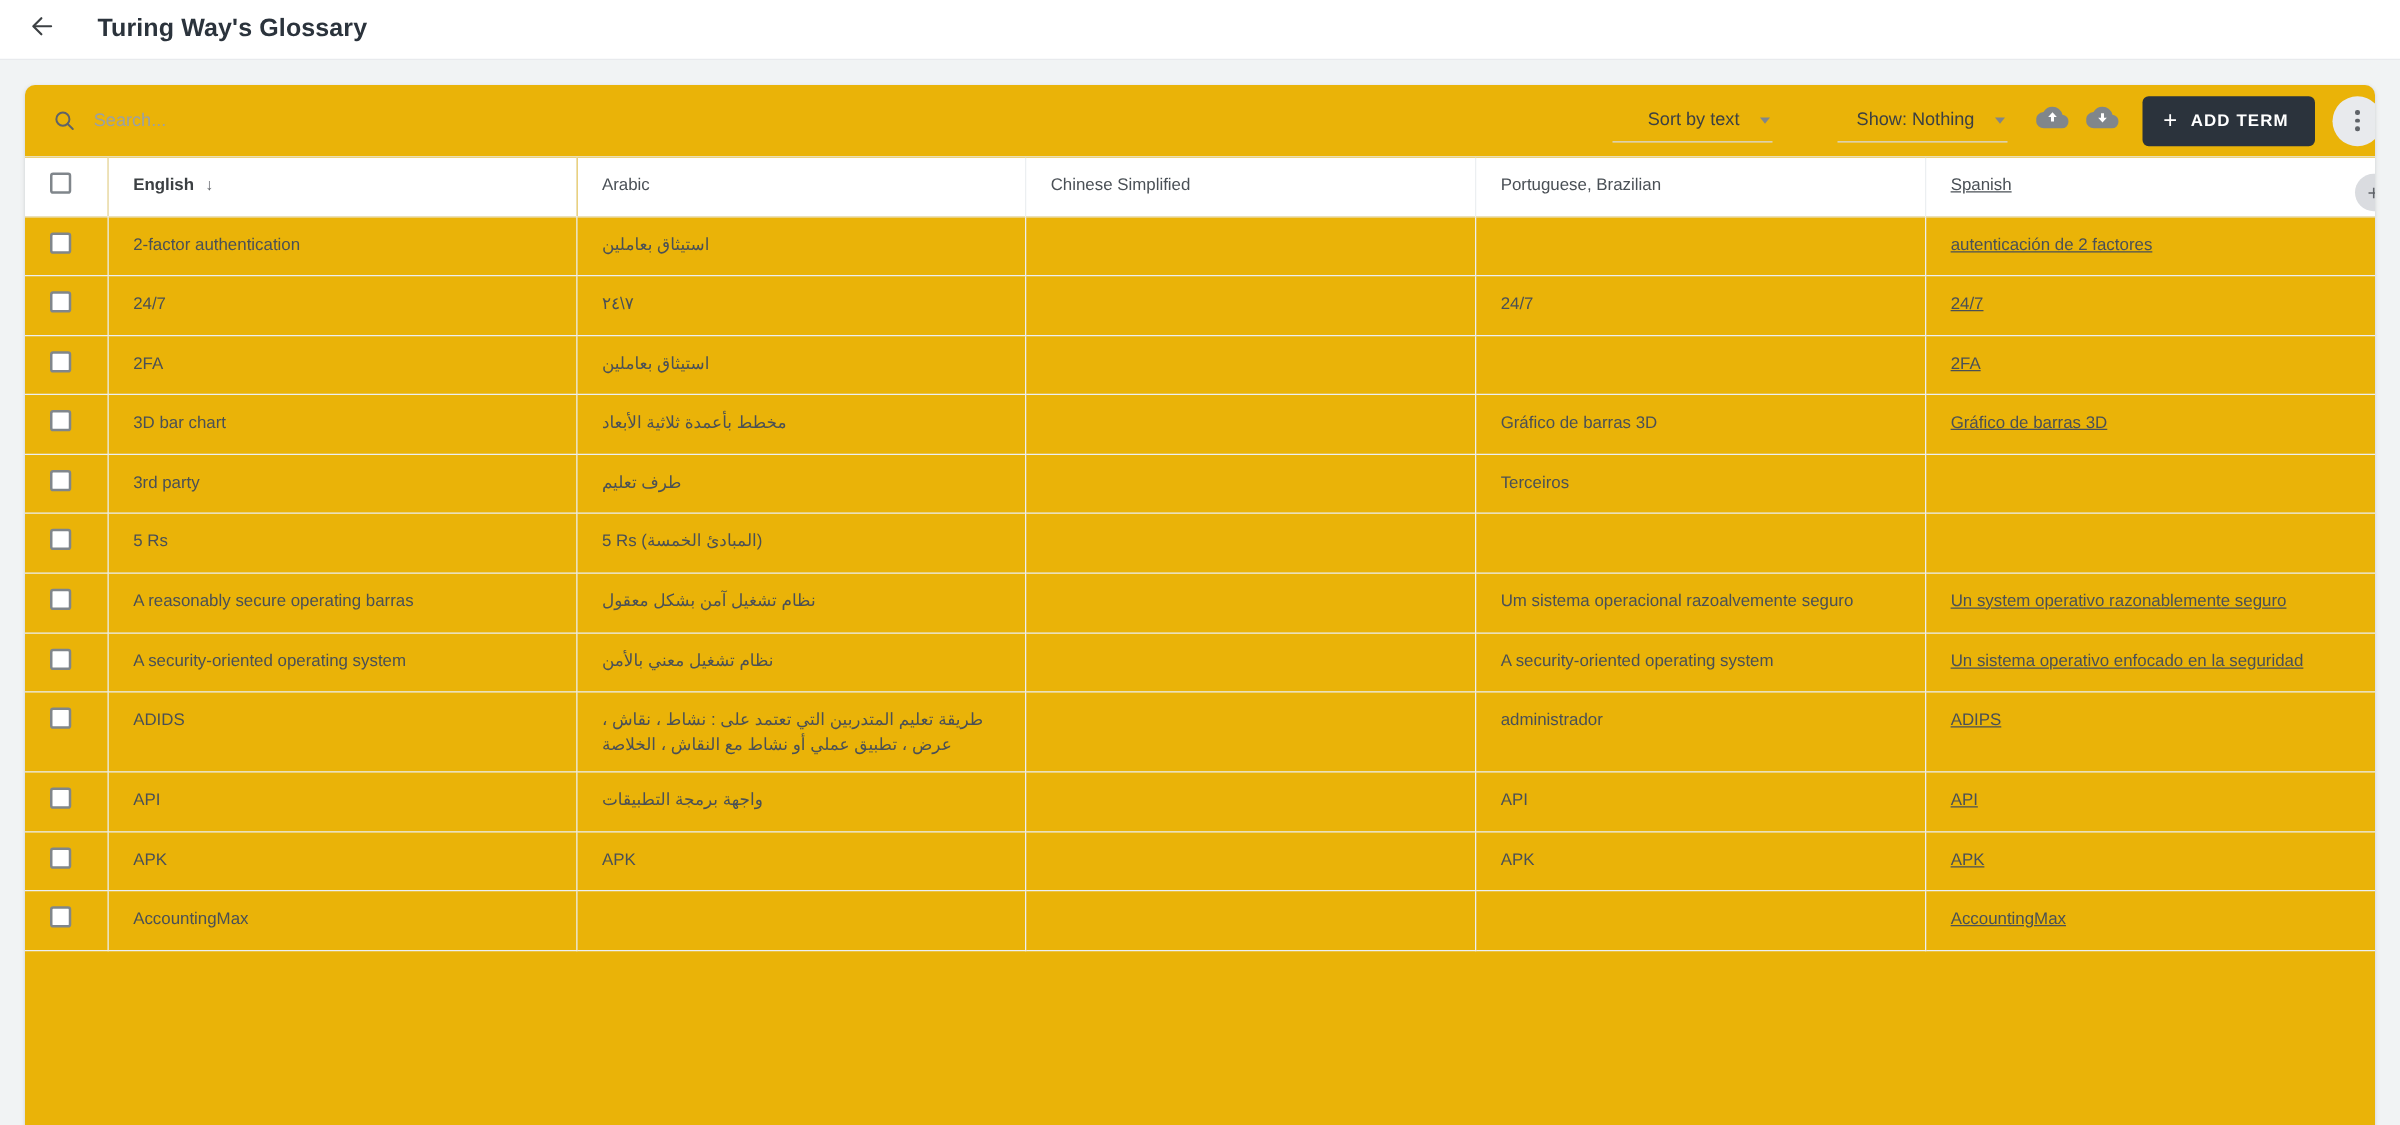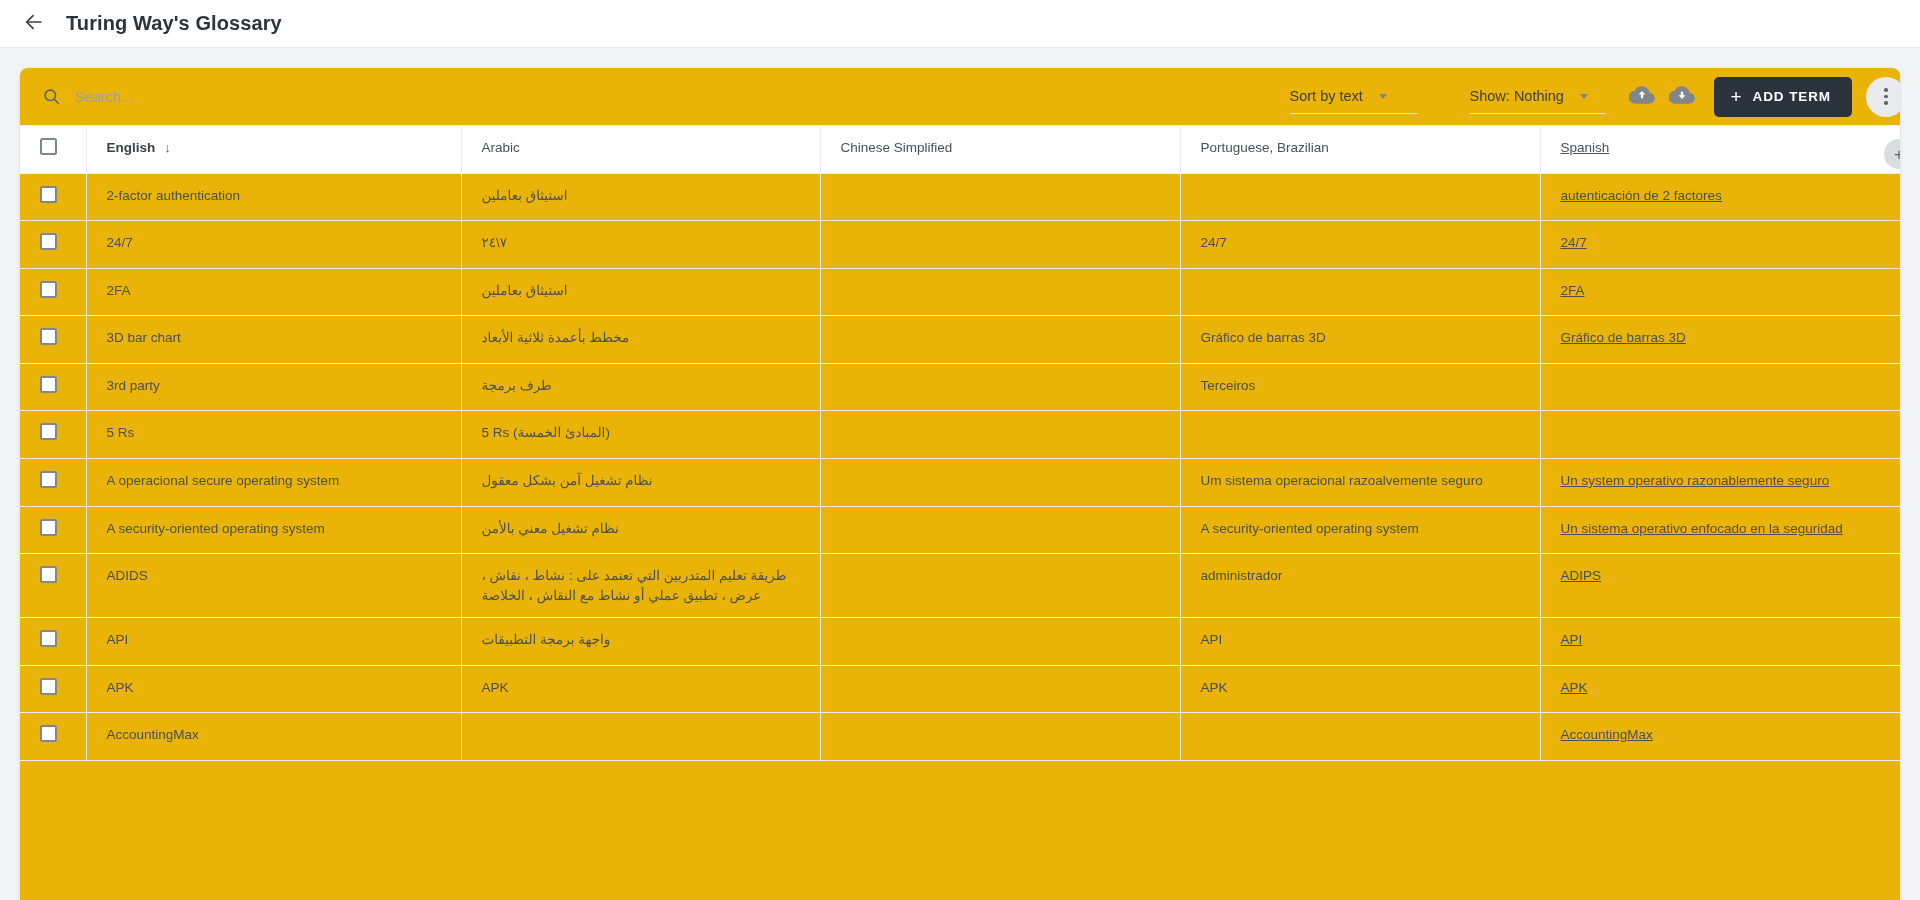--- a/index.html
+++ b/index.html
@@ -32,21 +32,21 @@
     width: 40px; height: 40px;
     border-radius: 50%;
     display: flex; align-items: center; justify-content: center;
     cursor: pointer;
     flex: 0 0 auto;
   }
   .appbar-title {
     font-size: 20px;
     font-weight: 700;
     color: #2b333c;
-    margin-left: 12px;
+    margin-left: 24px;
     letter-spacing: .1px;
     white-space: nowrap;
   }
 
   
   .page {
     padding: 20px 20px 0 20px;
     height: calc(900px - 48px);
   }
 
@@ -95,21 +95,21 @@
     display: flex;
     align-items: center;
     gap: 0px;
     flex: 0 0 auto;
   }
 
   .select-field {
     position: relative;
     display: flex;
     align-items: center;
-    justify-content: flex-start;
+    justify-content: flex-end;
     gap: 10px;
     height: 34px;
     min-width: 104px;
     padding: 0 2px 0 0;
     margin-right: 16px;
     border-bottom: 1px solid #dadce0;
     cursor: pointer;
     font-size: 14.5px;
     color: #3c4043;
     white-space: nowrap;
@@ -394,36 +394,36 @@
               <td class="col-check"><span class="chk"></span></td>
               <td class="col-en">3D bar chart</td>
               <td class="col-ar rtl-ltr-mix">مخطط بأعمدة ثلاثية الأبعاد</td>
               <td class="col-zh"></td>
               <td class="col-pt">Gráfico de barras 3D</td>
               <td class="col-es">Gráfico de barras 3D</td>
             </tr>
             <tr>
               <td class="col-check"><span class="chk"></span></td>
               <td class="col-en">3rd party</td>
-              <td class="col-ar rtl-ltr-mix">طرف برمجة</td>
+              <td class="col-ar rtl-ltr-mix">طرف تعليم</td>
               <td class="col-zh"></td>
               <td class="col-pt">Terceiros</td>
               <td class="col-es"></td>
             </tr>
             <tr>
               <td class="col-check"><span class="chk"></span></td>
               <td class="col-en">5 Rs</td>
               <td class="col-ar rtl-ltr-mix">5 Rs (المبادئ الخمسة)</td>
               <td class="col-zh"></td>
               <td class="col-pt"></td>
               <td class="col-es"></td>
             </tr>
             <tr>
               <td class="col-check"><span class="chk"></span></td>
-              <td class="col-en">A operacional secure operating system</td>
+              <td class="col-en">A reasonably secure operating barras</td>
               <td class="col-ar rtl-ltr-mix">نظام تشغيل آمن بشكل معقول</td>
               <td class="col-zh"></td>
               <td class="col-pt">Um sistema operacional razoalvemente seguro</td>
               <td class="col-es">Un system operativo razonablemente seguro</td>
             </tr>
             <tr>
               <td class="col-check"><span class="chk"></span></td>
               <td class="col-en">A security-oriented operating system</td>
               <td class="col-ar rtl-ltr-mix">نظام تشغيل معني بالأمن</td>
               <td class="col-zh"></td>

